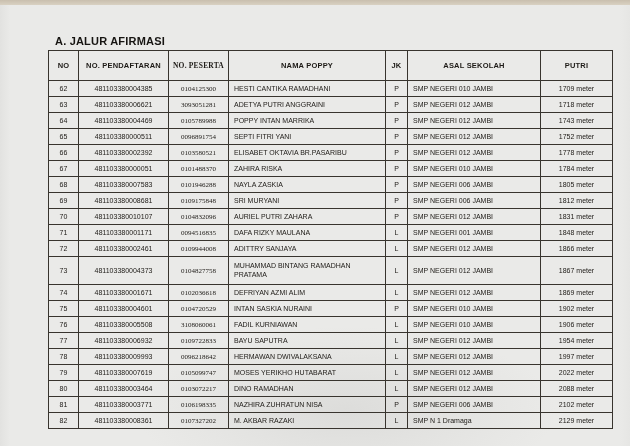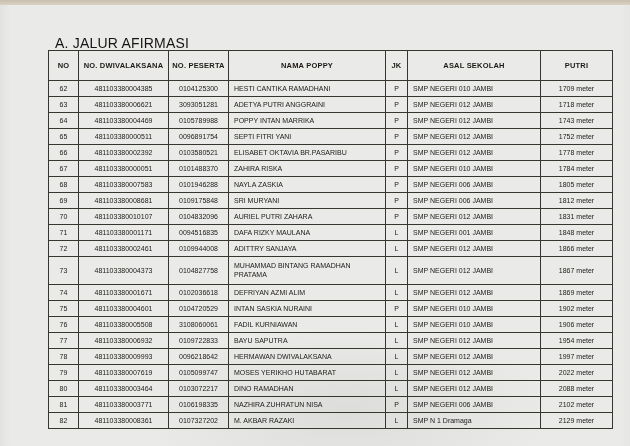--- a/index.html
+++ b/index.html
@@ -20,22 +20,22 @@
     position: absolute;
     top: 5px; left: 0; right: 0; bottom: 0;
     background:
       radial-gradient(ellipse 300px 120px at 55% 92%, rgba(180,180,178,0.25), rgba(0,0,0,0) 70%),
       linear-gradient(to right, #e2e2e0 0px, #eaeae8 10px, #eaeae8 620px, #e6e6e4 630px);
   }
   .doc-title {
     position: absolute;
     left: 55px;
     top: 35px;
-    font-size: 14px;
-    font-weight: normal;
+    font-size: 11px;
+    font-weight: bold;
     color: #171512;
     letter-spacing: 0.2px;
   }
   table.roster {
     position: absolute;
     left: 48px;
     top: 50px;
     width: 564px;
     border-collapse: collapse;
     table-layout: fixed;
@@ -64,39 +64,39 @@
     text-align: left;
     padding-left: 5px;
   }
   table.roster tr.tall td { height: 28px; }
   table.roster tr.tall td.col-nama {
     white-space: normal;
     line-height: 1.25;
   }
   .col-no        { width: 30px; }
   .col-pendaftaran { width: 90px; }
-  .col-peserta   { width: 60px; }
+  .col-peserta   { width: 60px; font-family: Liberation Serif, serif; }
   .col-nama      { width: 157px; }
   .col-jk        { width: 22px; }
   .col-sekolah   { width: 133px; }
   .col-radius    { width: 72px; }
 </style>
 </head>
 <body>
 
 <div class="scan-top-strip"></div>
 <div class="paper"></div>
 
 <div class="doc-title">A. JALUR AFIRMASI</div>
 
 <table class="roster">
   <thead>
     <tr>
         <th class="col-no">NO</th>
-        <th class="col-pendaftaran">NO. DWIVALAKSANA</th>
+        <th class="col-pendaftaran">NO. PENDAFTARAN</th>
         <th class="col-peserta">NO. PESERTA</th>
         <th class="col-nama">NAMA POPPY</th>
         <th class="col-jk">JK</th>
         <th class="col-sekolah">ASAL SEKOLAH</th>
         <th class="col-radius">PUTRI</th>
       </tr>
   </thead>
   <tbody>
       <tr>
         <td class="col-no">62</td>

